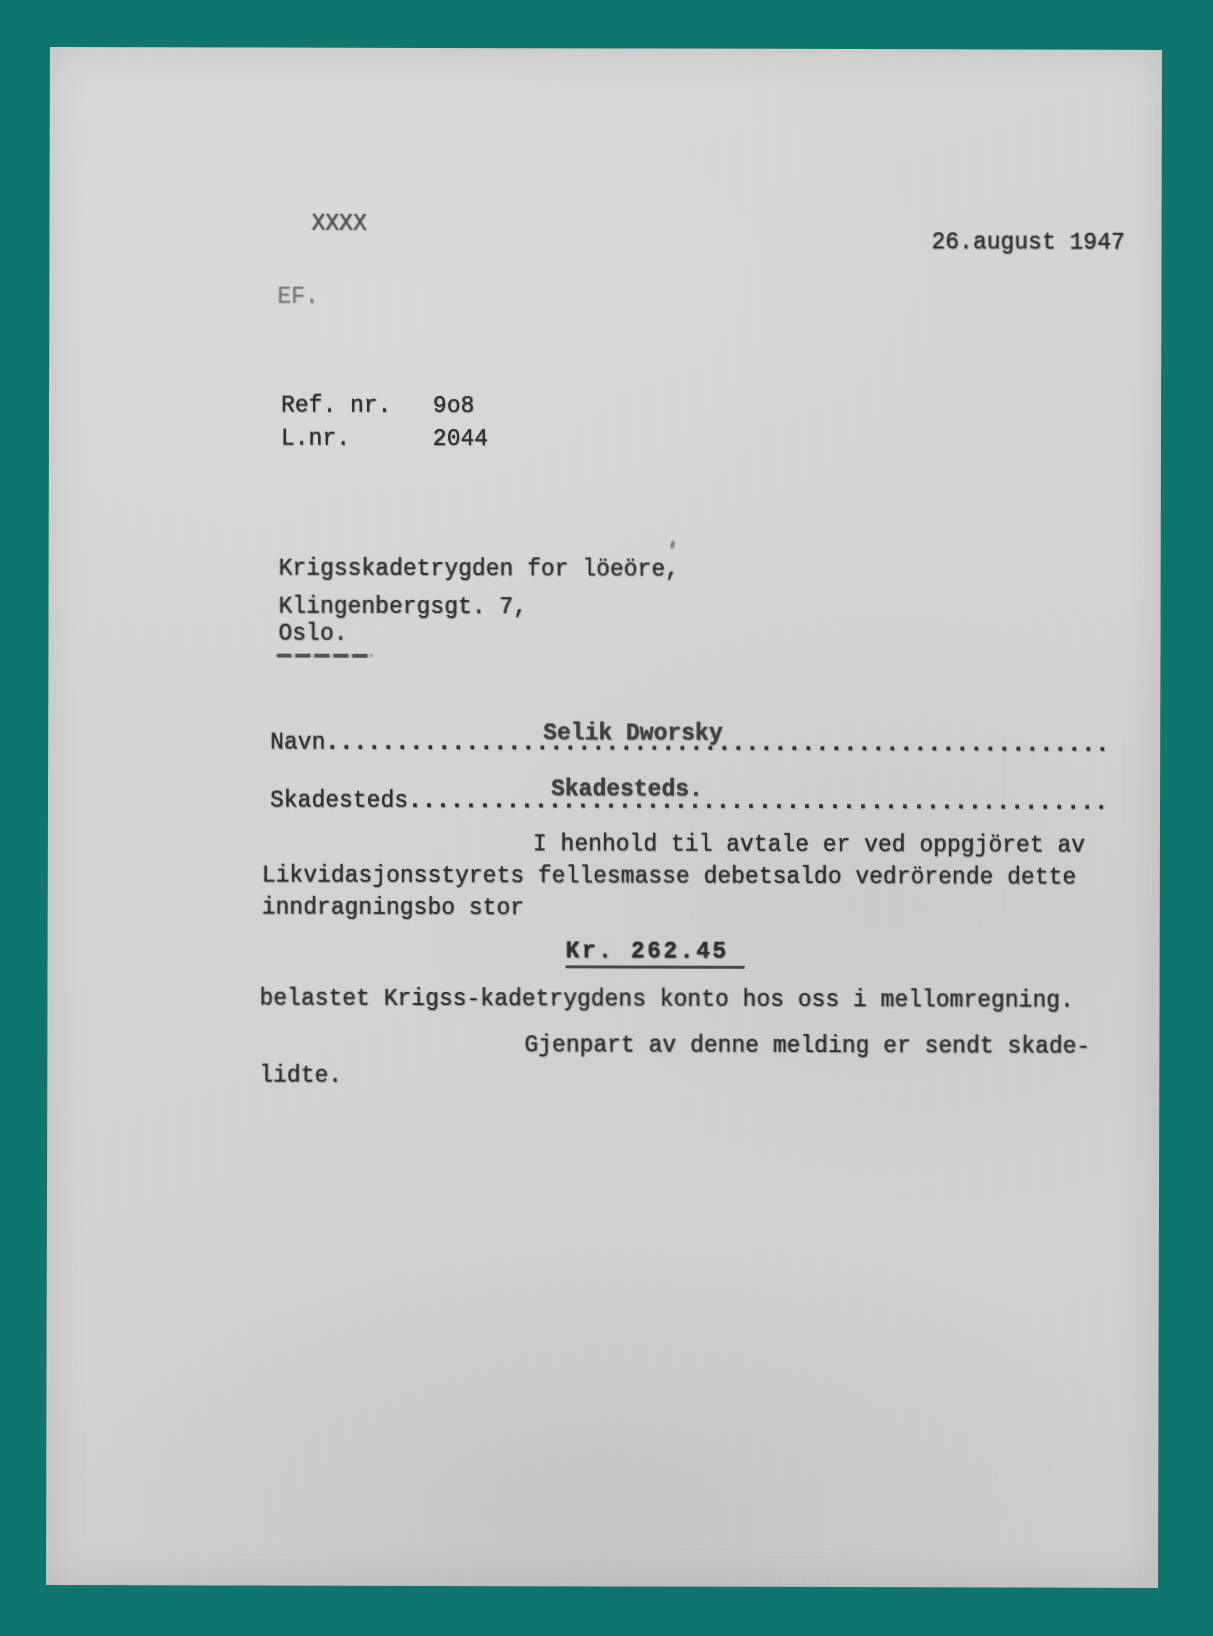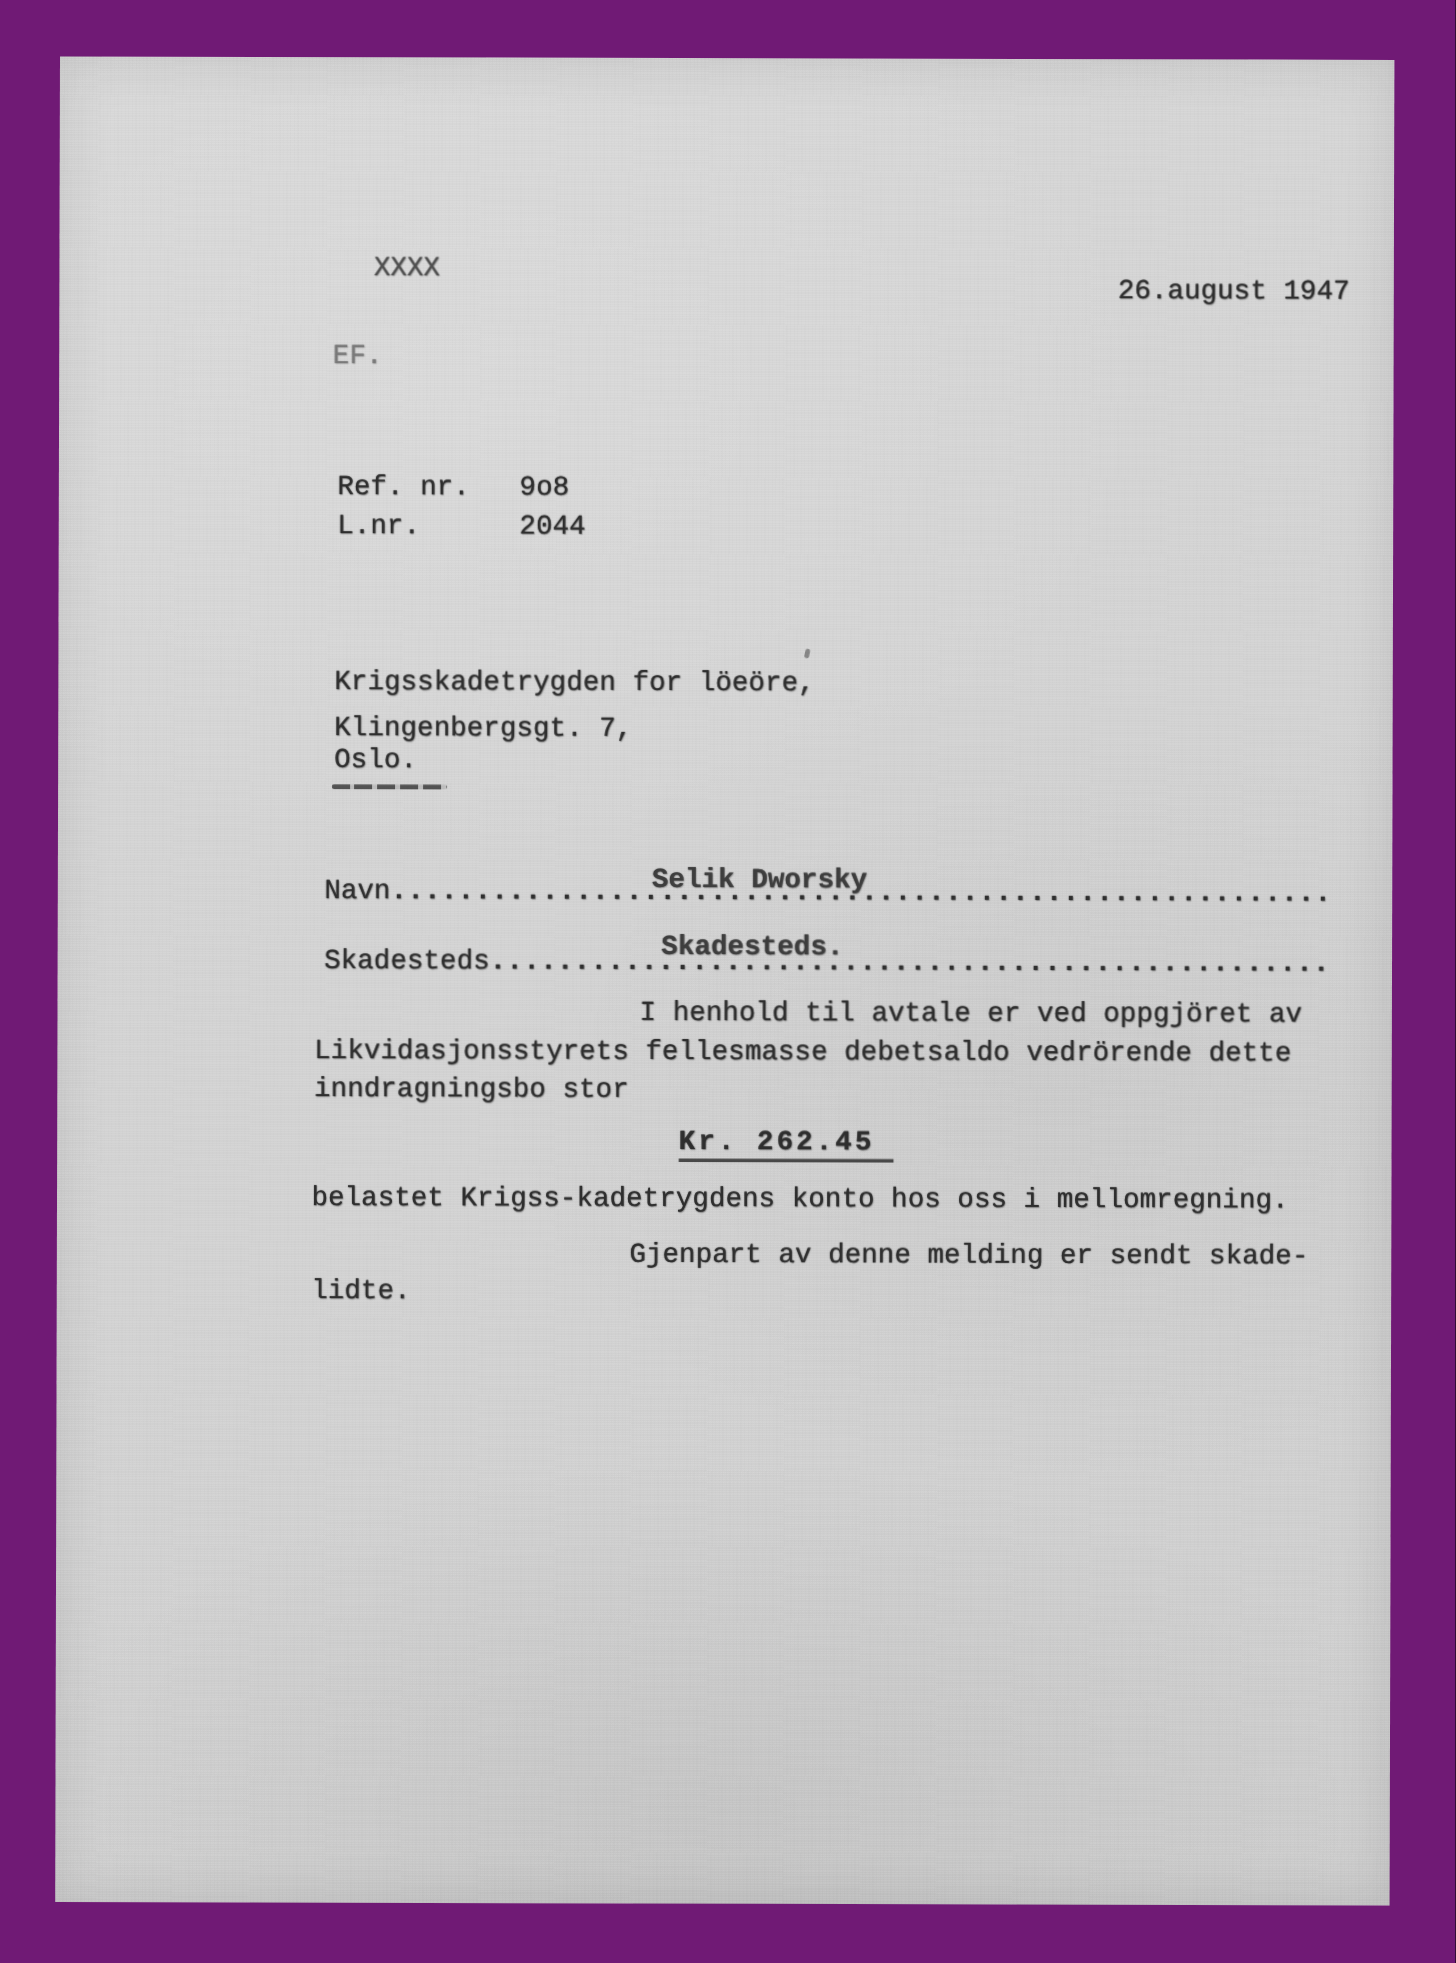--- a/index.html
+++ b/index.html
@@ -9,21 +9,21 @@
     background: #030303;
     width: 1213px;
     height: 1636px;
     overflow: hidden;
     font-family: "Liberation Mono", "DejaVu Sans Mono", monospace;
   }
   .scan {
     position: relative;
     width: 1213px;
     height: 1636px;
-    background: #701a75;
+    background: #0f766e;
   }
   .paper {
     position: absolute;
     left: 50px;
     top: 47px;
     width: 1112px;
     height: 1538px;
     background:
       radial-gradient(ellipse 900px 600px at 30% 18%, rgba(255,255,255,0.10), rgba(255,255,255,0) 70%),
       radial-gradient(ellipse 700px 500px at 75% 55%, rgba(0,0,0,0.035), rgba(0,0,0,0) 70%),

